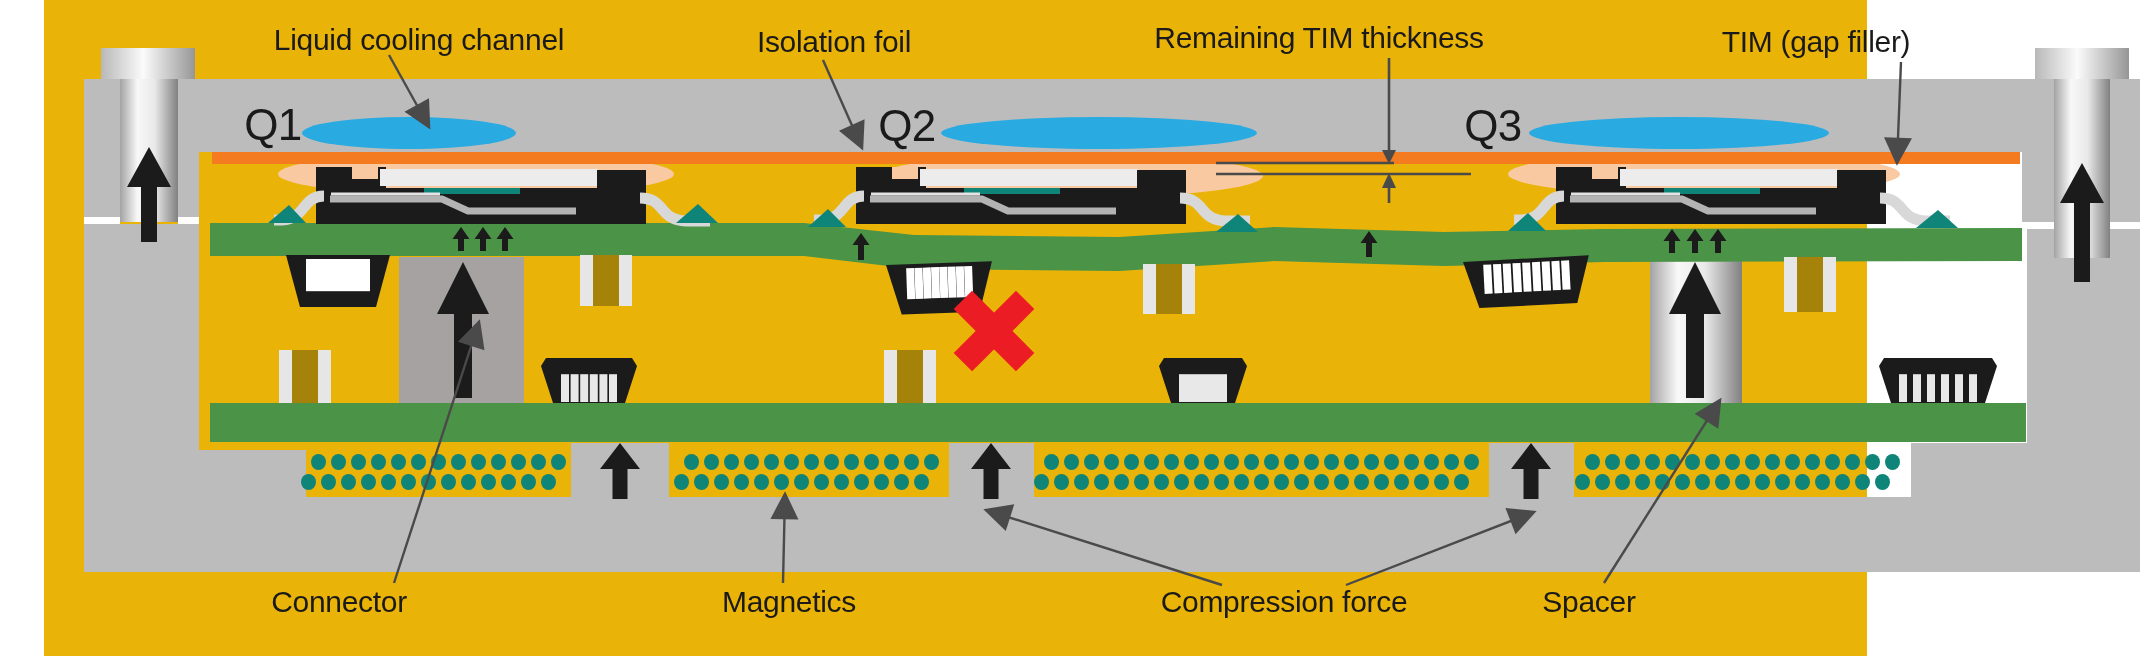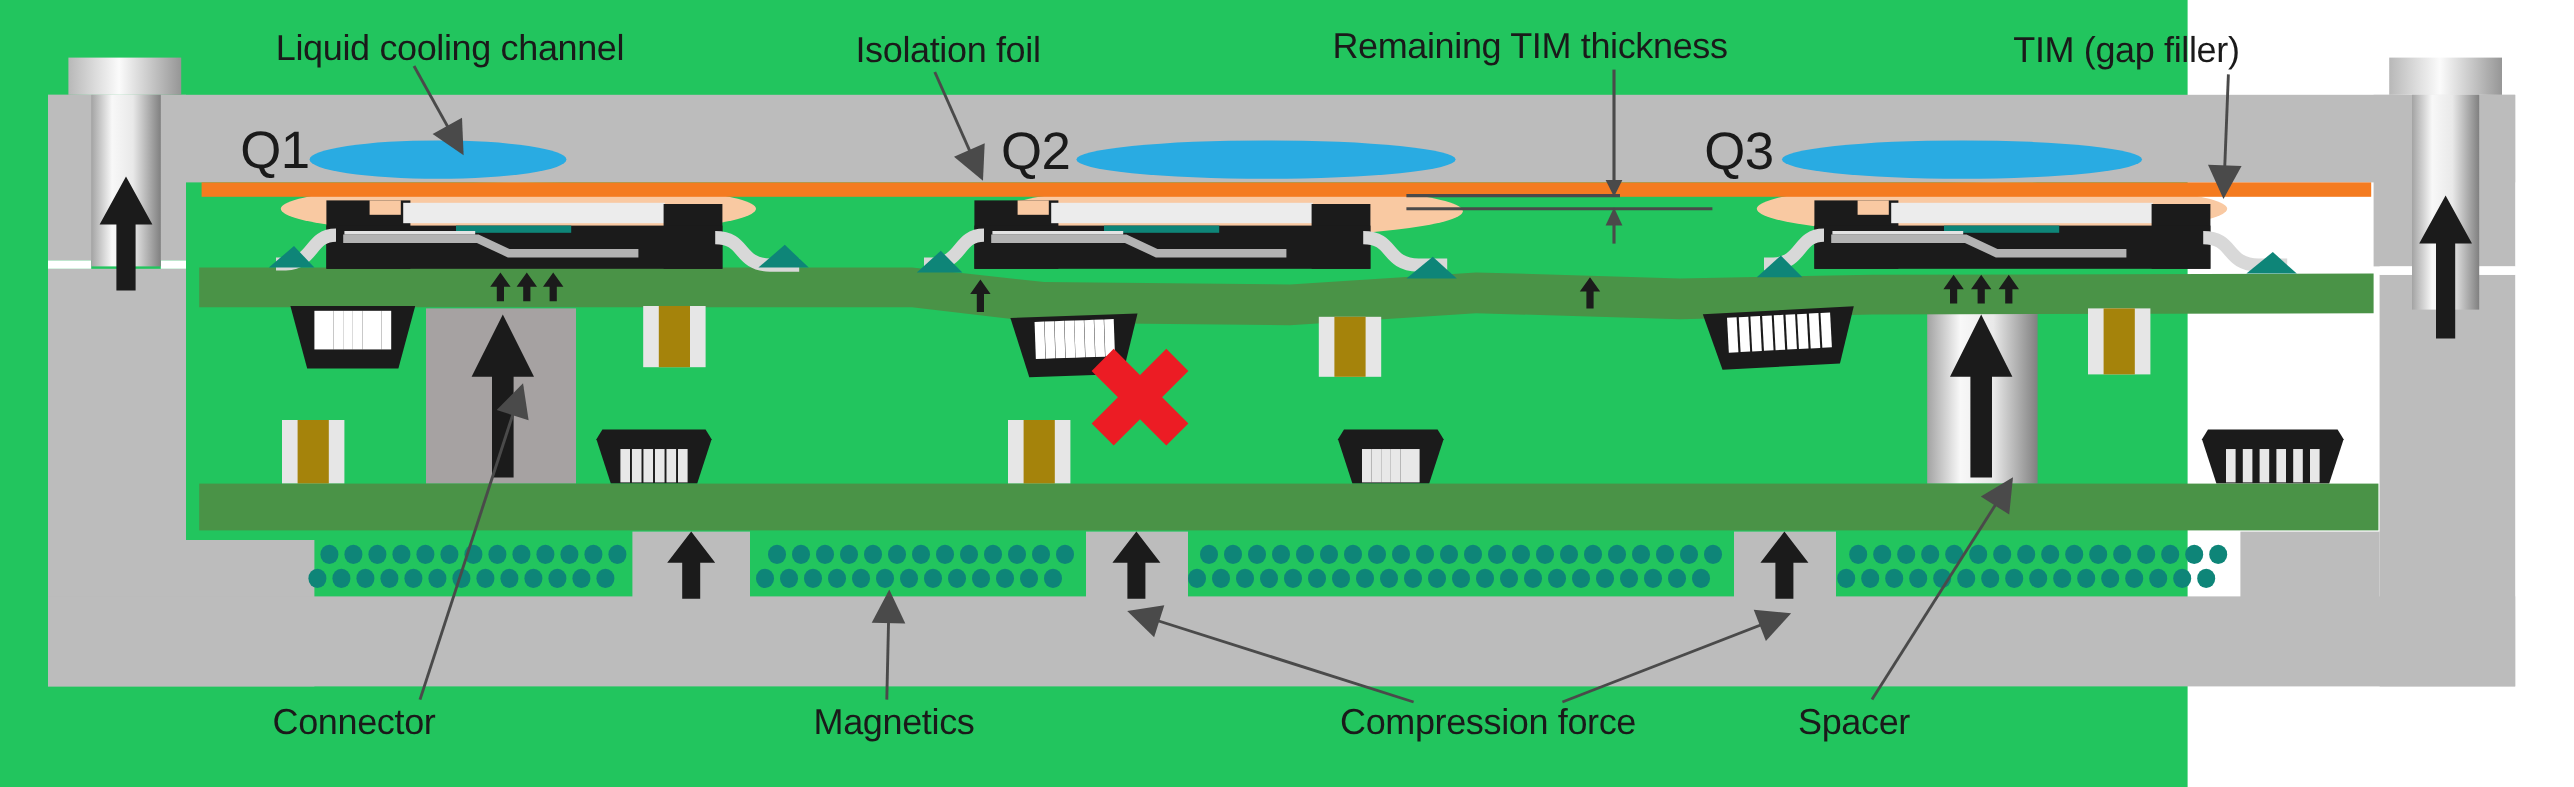--- a/index.html
+++ b/index.html
@@ -1,16 +1,16 @@
 <!DOCTYPE html>
 <html style="--housing: #bcbcbc; --connector_gray: #a6a2a2; --pcb_green: #4a9347; --coolant_blue: #29abe2; --foil_orange: #f47b20; --tim_peach: #f9c9a2; --teal: #0e8578; --gold: #a5830b; --component_black: #1b1b1b; --lead_gray: #d8d8d8; --error_red: #ec1c24; --annotation_gray: #4a4a4a;"><head>
 <meta charset="utf-8">
 <style>
   html,body{margin:0;padding:0;background:#ffffff;}
-  .stage{width:1823px;height:656px;position:relative;background:#22c55e;}
+  .stage{width:1823px;height:656px;position:relative;background:#eab308;margin-left:44px;}
   svg{display:block;}
   text{font-family:"Liberation Sans","DejaVu Sans",sans-serif;fill:#1a1a1a;}
   .lbl{font-size:30px;letter-spacing:-0.3px;}
   .qlbl{font-size:44px;letter-spacing:-0.5px;}
   .leader{stroke:var(--annotation_gray);stroke-width:2.4;fill:none;}
   .dim{stroke:var(--annotation_gray);stroke-width:2.6;fill:none;}
 </style>
 </head>
 <body>
 

